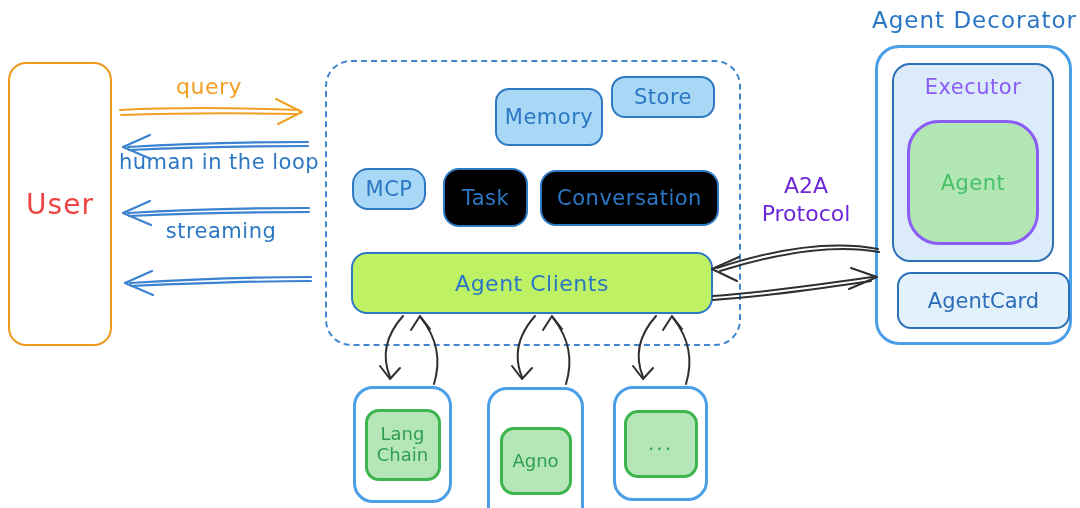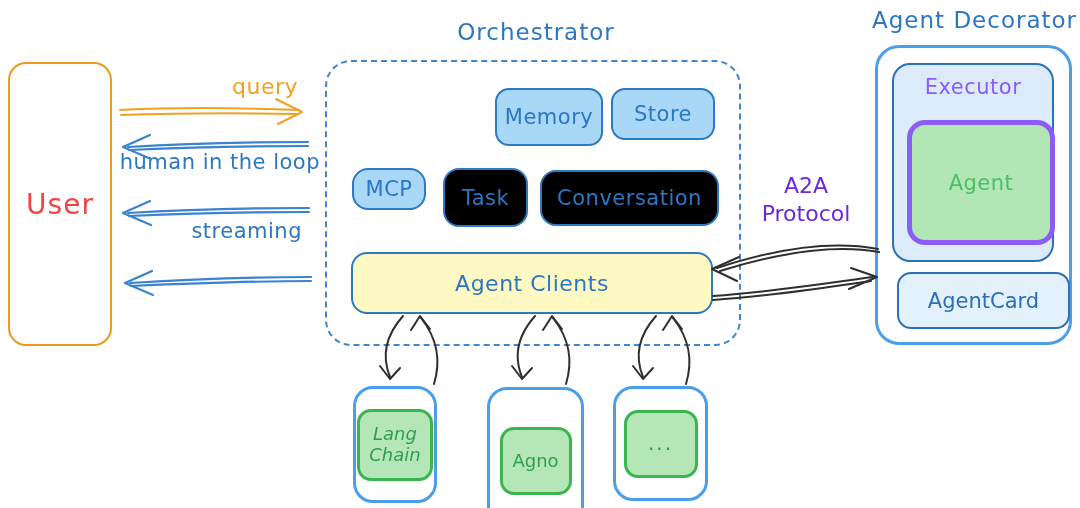--- a/index.html
+++ b/index.html
@@ -5,55 +5,55 @@
   html,body{margin:0;padding:0;background:#ffffff;}
   body{font-family:"DejaVu Sans", sans-serif;}
   #canvas{position:relative;width:1080px;height:508px;background:#ffffff;overflow:hidden;}
   .abs{position:absolute;}
   .lbl{white-space:nowrap;letter-spacing:.5px;}
   
   .user-box{left:8px;top:62px;width:100px;height:280px;border:2.5px solid #eb9a1c;border-radius:18px;
     background:#fff;display:flex;align-items:center;justify-content:center;}
   .user-box span{color:#ef4444;font-size:28px;letter-spacing:1px;}
   
-  .flow{color:#2b77c4;font-size:21px;text-align:right;}
+  .flow{color:#2b77c4;font-size:21px;text-align:center;}
   .flow.query{left:120px;top:74px;width:178px;color:#f0a124;font-size:22px;}
   .flow.hitl{left:118px;top:150px;width:202px;}
   .flow.stream{left:140px;top:219px;width:162px;}
   .flow.push{left:118px;top:287px;width:204px;}
   
   .orch-title{left:430px;top:19px;width:212px;text-align:center;color:#2b77c4;font-size:23px;letter-spacing:1px;}
   .orch-box{left:325px;top:60px;width:412px;height:282px;border:2px dashed #3f86cf;border-radius:26px;}
   .node{border:2px solid #2e79c2;border-radius:14px;display:flex;align-items:center;justify-content:center;
     color:#2b77c4;font-size:21px;letter-spacing:.5px;box-sizing:border-box;}
   .fill-med{background:#a9d7f6;}
   .fill-light{background:#000000;}
   .planner{left:353px;top:88px;width:127px;height:58px;}
   .memory{left:495px;top:88px;width:108px;height:58px;}
-  .store{left:611px;top:88px;width:104px;height:52px;border-radius:14px;}
+  .store{left:611px;top:76px;width:104px;height:42px;border-radius:14px;}
   .mcp{left:352px;top:168px;width:74px;height:42px;border-radius:16px;}
   .task{left:443px;top:168px;width:85px;height:59px;border-radius:16px;}
   .conversation{left:540px;top:170px;width:179px;height:56px;border-radius:16px;}
-  .agent-clients{left:351px;top:252px;width:362px;height:62px;background:#fef9c3;border-radius:16px;font-size:22px;}
+  .agent-clients{left:351px;top:252px;width:362px;height:62px;background:#bef264;border-radius:16px;font-size:22px;}
   
   .a2a{left:745px;top:172px;width:122px;text-align:center;color:#6d28d9;font-size:22px;line-height:1.25;}
   
   .deco-title{left:872px;top:7px;width:204px;text-align:center;color:#2b77c4;font-size:23px;letter-spacing:1px;}
   .deco-box{left:875px;top:45px;width:197px;height:300px;border:3px solid #4a9fe8;border-radius:24px;background:#fff;box-sizing:border-box;}
   .executor{left:892px;top:63px;width:162px;height:199px;background:#dcebfa;border:2px solid #2c70b8;border-radius:18px;box-sizing:border-box;}
   .executor-label{left:892px;top:75px;width:162px;text-align:center;color:#8b5cf6;font-size:21px;letter-spacing:.5px;}
-  .agent{left:907px;top:120px;width:148px;height:125px;background:#b2e6b5;border:5px solid #8b5cf6;border-radius:18px;
+  .agent{left:907px;top:120px;width:132px;height:125px;background:#b2e6b5;border:3px solid #8b5cf6;border-radius:32px;
     display:flex;align-items:center;justify-content:center;color:#47c168;font-size:21px;letter-spacing:.5px;box-sizing:border-box;}
   .agentcard{left:897px;top:272px;width:173px;height:57px;background:#e3f1fc;border:2px solid #2c70b8;border-radius:14px;
     display:flex;align-items:center;justify-content:center;color:#2b6db8;font-size:21px;box-sizing:border-box;}
   
   .fw{border:3.5px solid #4a9fe8;border-radius:20px;background:#fff;display:flex;align-items:center;justify-content:center;box-sizing:border-box;}
   .fw-inner{background:#b5e6b8;border:3px solid #3cb54e;border-radius:14px;display:flex;align-items:center;justify-content:center;
     color:#2f9e4f;font-size:18px;line-height:1.15;text-align:center;box-sizing:border-box;}
-  .fw1{left:353px;top:386px;width:84px;height:117px;font-style:italic;}
+  .fw1{left:353px;top:386px;width:99px;height:117px;}
   .fw1 .fw-inner{width:76px;height:72px;}
   .fw2{left:487px;top:387px;width:97px;height:148px;}
   .fw2 .fw-inner{width:72px;height:68px;}
   .fw3{left:613px;top:386px;width:95px;height:115px;}
   .fw3 .fw-inner{width:74px;height:68px;font-size:20px;letter-spacing:2px;}
   
   #arrows{position:absolute;left:0;top:0;width:1080px;height:508px;pointer-events:none;}
   #arrows path{fill:none;stroke-linecap:round;stroke-linejoin:round;}
   .st-orange{stroke:#f0a124;stroke-width:2;}
   .st-blue{stroke:#3b82d0;stroke-width:2.2;}
@@ -65,21 +65,20 @@
 <div id="canvas">
 
   <div class="abs user-box">
     <span>User</span>
   </div>
 
   <div class="abs lbl flow query">query</div>
   <div class="abs lbl flow hitl">human in the loop</div>
   <div class="abs lbl flow stream">streaming</div>
 
-  <div class="abs lbl orch-title">Orchestrator</div>
   <div class="abs orch-box"></div>
 
   <div class="abs node fill-med memory">
     <span>Memory</span>
   </div>
   <div class="abs node fill-med store">
     <span>Store</span>
   </div>
 
   <div class="abs node fill-med mcp">

